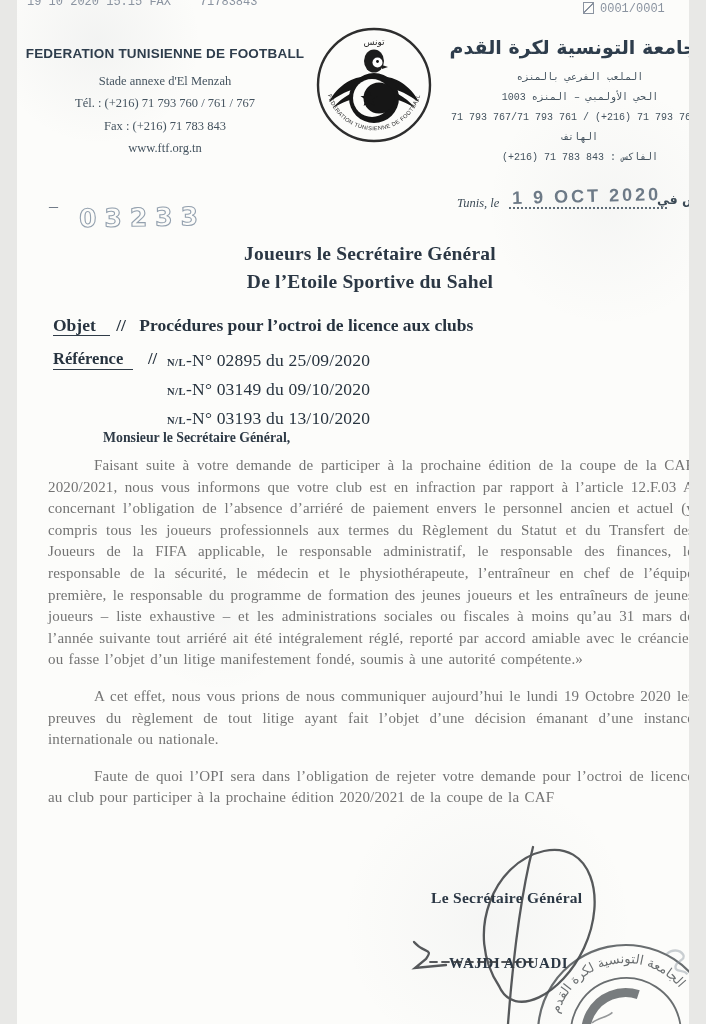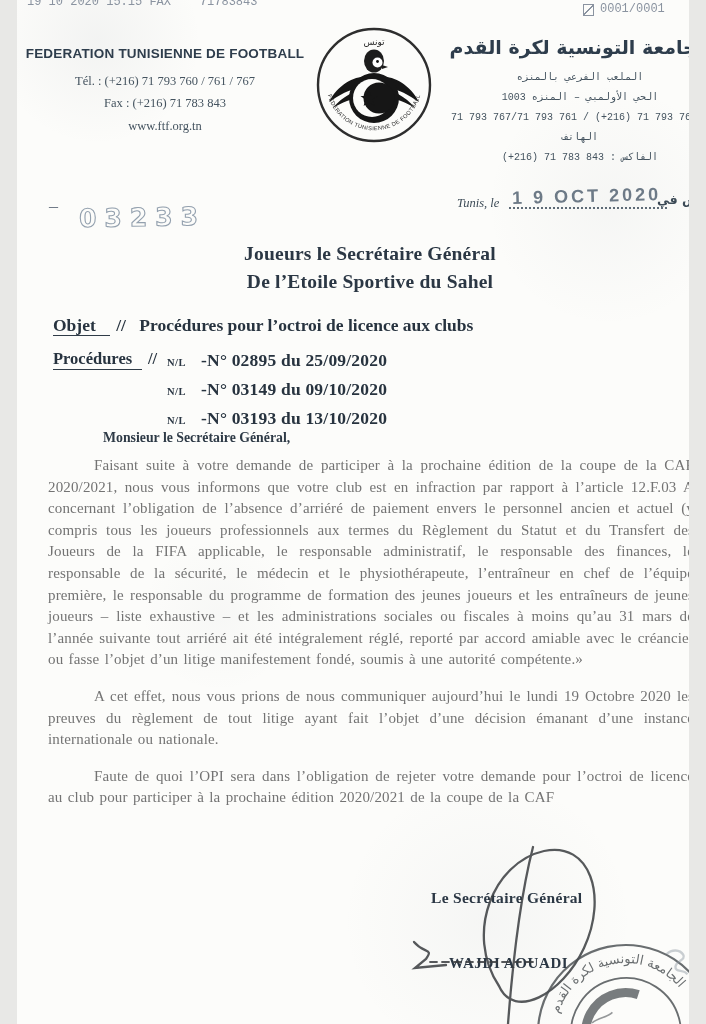--- a/index.html
+++ b/index.html
@@ -17,21 +17,21 @@
       radial-gradient(circle at 70% 90%, rgba(120,130,140,.05), transparent 14%);
   }
   
   .fax-line {
     position:absolute; top:-5px; left:10px; white-space:pre;
     font-family:"Liberation Mono", monospace; font-size:12px; color:#8a93a0;
   }
   .fax-pages {
     position:absolute; top:2px; left:566px; white-space:pre;
     font-family:"Liberation Mono", monospace; font-size:12px; color:#8a93a0;
-    display:flex; align-items:flex-end; gap:6px;
+    display:flex; align-items:flex-start; gap:6px;
   }
   .pg-icon {
     display:inline-block; width:9px; height:10px; border:1.5px solid #8a93a0;
     background:linear-gradient(135deg, transparent 44%, #8a93a0 44%, #8a93a0 56%, transparent 56%);
   }
   
   .hdr-left {
     position:absolute; left:6px; top:46px; width:284px; text-align:center;
   }
   .hdr-left .org {
@@ -68,22 +68,22 @@
   .recipient { position:absolute; left:0; top:240px; width:706px; text-align:center; }
   .recipient div { font-weight:bold; font-size:19.5px; color:#2b3744; line-height:1.42; letter-spacing:.2px; }
   
   .objet { position:absolute; left:36px; top:315px; font-size:17.5px; font-weight:bold; color:#27333f; }
   .objet .lbl { border-bottom:1.6px solid #2f3b47; padding-right:14px; }
   .objet .sep { margin:0 9px 0 2px; }
   .ref-label { position:absolute; left:36px; top:349px; font-size:16.5px; font-weight:bold; color:#27333f; border-bottom:1.6px solid #2f3b47; padding-right:10px; }
   .ref-sep { position:absolute; left:131px; top:349px; font-size:16.5px; font-weight:bold; color:#27333f; }
   .ref-items { position:absolute; left:150px; top:347px; }
   .ref-row { line-height:26px; white-space:nowrap; }
-  .ref-row .nl { font-size:10.5px; font-weight:bold; color:#2b3744; margin-right:15px; letter-spacing:.5px;text-align:right; }
-  .ref-row .txt { font-size:17.5px; font-weight:bold; color:#27333f; letter-spacing:.2px; }
+  .ref-row .nl { font-size:10.5px; font-weight:bold; color:#2b3744; margin-right:0; letter-spacing:.5px;text-align:right; }
+  .ref-row .txt { font-size:17.5px; font-weight:normal; color:#27333f; letter-spacing:.2px; }
   
   .salutation { position:absolute; left:86px; top:430px; font-size:13.8px; font-weight:bold; color:#2e3a46; }
   .body-text { position:absolute; left:31px; top:455px; width:646px; }
   .body-text p {
     margin:0 0 15px 0; font-size:15px; line-height:21.6px; color:#737373;
     text-align:justify; text-indent:46px; letter-spacing:.15px; word-spacing:1.4px;
   }
   
   .sig-title { position:absolute; left:414px; top:889px; font-size:15.5px; font-weight:bold; color:#2b3744; letter-spacing:.3px; }
   .sig-name { position:absolute; left:432px; top:955px; font-size:15px; font-weight:bold; color:#2b3744; letter-spacing:.6px; }
@@ -97,20 +97,21 @@
 <div class="page">
 
   <div class="fax-line">19 10 2020 15:15 FAX    71783843</div>
   <div class="fax-pages">
     <span class="pg-icon"></span>
     <span>0001/0001</span>
   </div>
 
   <div class="hdr-left">
     <div class="org">FEDERATION TUNISIENNE DE FOOTBALL</div>
+    <div class="ln">Stade annexe d'El Menzah</div>
     <div class="ln">Tél. : (+216) 71 793 760 / 761 / 767</div>
     <div class="ln">Fax : (+216) 71 783 843</div>
     <div class="ln">www.ftf.org.tn</div>
   </div>
 
   <div class="logo-wrap">
     <svg viewBox="0 0 126 128" width="126" height="128">
       <circle cx="63" cy="65" r="56" fill="none" stroke="#2e2e2e" stroke-width="2.4"></circle>
       <text x="63" y="25" text-anchor="middle" font-family="DejaVu Sans" font-size="9" fill="#222">تونس</text>
 
@@ -160,21 +161,21 @@
     <div>Joueurs le Secrétaire Général</div>
     <div>De l’Etoile Sportive du Sahel</div>
   </div>
 
   <div class="objet">
     <span class="lbl">Objet</span>
     <span class="sep">//</span>
     <span>Procédures pour l’octroi de licence aux clubs</span>
   </div>
 
-  <div class="ref-label">Procédures</div>
+  <div class="ref-label">Référence</div>
   <div class="ref-sep">//</div>
   <div class="ref-items">
     <div class="ref-row">
       <span class="nl">N/L</span><span class="txt">-N° 02895 du 25/09/2020</span>
     </div>
     <div class="ref-row">
       <span class="nl">N/L</span><span class="txt">-N° 03149 du 09/10/2020</span>
     </div>
     <div class="ref-row">
       <span class="nl">N/L</span><span class="txt">-N° 03193 du 13/10/2020</span>

